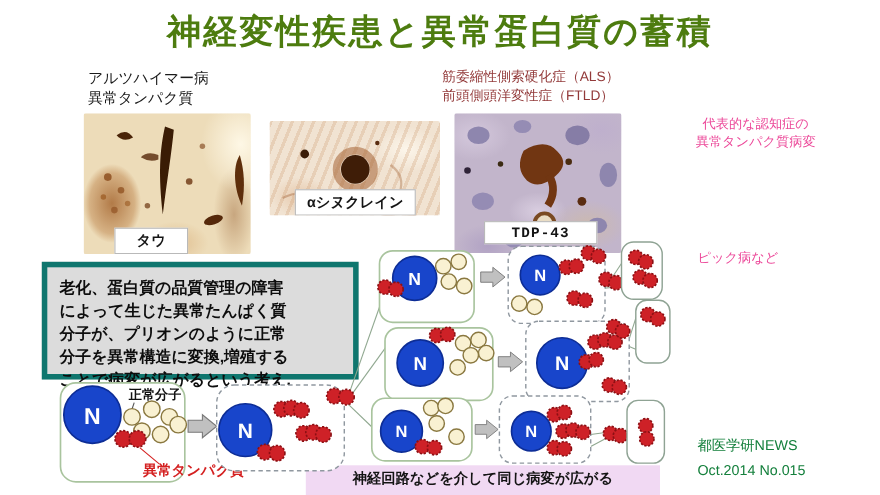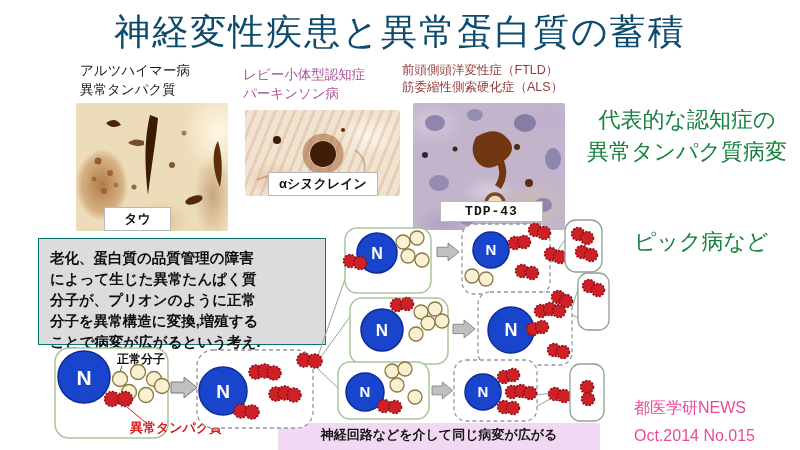--- a/index.html
+++ b/index.html
@@ -1,19 +1,19 @@
 <!DOCTYPE html>
 <html><head>
 <meta charset="utf-8">
 <style>
   html,body{margin:0;padding:0;background:#888;}
   .slide{position:relative;width:800px;height:450px;background:#ffffff;overflow:hidden;
          font-family:"Liberation Sans","DejaVu Sans",sans-serif;}
   .title{position:absolute;top:8px;left:0;width:800px;text-align:center;
-         font-size:36px;font-weight:400;letter-spacing:2px;color:#0c4a6e;}
+         font-size:31px;font-weight:700;letter-spacing:2px;color:#4d7c0f;}
   .plabel{position:absolute;text-align:left;font-weight:normal;font-size:13.5px;line-height:1.38;}
   .p1{left:80px;top:62px;width:160px;color:#1a1a1a;}
   .p2{left:243px;top:66px;width:160px;color:#a8549a;}
   .p3{left:402px;top:62px;width:176px;color:#933a3a;font-size:12.5px;}
   .img{position:absolute;overflow:hidden;border-radius:2px;}
   .img1{left:76px;top:103px;width:152px;height:128px;background-color:#eddcb9;
     background-image:
       radial-gradient(ellipse 34px 46px at 17% 64%, rgba(158,90,34,.75), rgba(176,108,46,.38) 60%, transparent 78%),
       radial-gradient(ellipse 48px 58px at 94% 22%, rgba(255,249,232,.95), transparent 75%),
       radial-gradient(ellipse 26px 60px at 90% 72%, rgba(130,66,18,.35), transparent 72%),
@@ -29,30 +29,30 @@
       radial-gradient(ellipse 40px 30px at 88% 12%, rgba(190,175,205,.9), transparent 75%),
       radial-gradient(ellipse 46px 30px at 80% 80%, rgba(205,186,170,.85), transparent 75%),
       radial-gradient(ellipse 40px 26px at 20% 95%, rgba(175,160,195,.9), transparent 75%),
       radial-gradient(ellipse 34px 22px at 50% 70%, rgba(232,222,238,.6), transparent 78%);}
   .img svg{position:absolute;left:0;top:0;}
   .cap{position:absolute;background:#ffffff;border:1px solid #b9b9b9;color:#141414;
        font-weight:bold;font-size:13px;text-align:center;padding:2px 4px;box-sizing:border-box;}
   .cap1{left:28px;bottom:0;width:67px;}
   .cap2{left:23px;bottom:0;width:110px;}
   .cap3{left:27px;bottom:8px;width:103px;font-family:"Liberation Mono","DejaVu Sans Mono",monospace;letter-spacing:1px;}
-  .note{position:absolute;color:#15803d;font-size:22px;line-height:1.45;}
+  .note{position:absolute;color:#ec4899;font-size:12px;line-height:1.45;}
   .rep{left:580px;top:104px;width:214px;text-align:center;}
   .mech{left:634px;top:226px;}
   .hypbox{position:absolute;left:38px;top:238px;width:288px;height:107px;box-sizing:border-box;
-          background:#dcdcdc;border:1px solid #0f766e;padding:9px 11px;
+          background:#dcdcdc;border:5px solid #0f766e;padding:9px 11px;
           font-size:14.5px;font-weight:bold;line-height:1.45;color:#0d0d0d;}
   .hypbox div{white-space:nowrap;}
   .spreadbar{position:absolute;left:278px;top:423px;width:322px;height:37px;background:#f1d9f3;
              color:#141414;font-weight:bold;font-size:13px;text-align:center;line-height:23px;}
-  .footer{position:absolute;left:634px;top:394px;font-size:16px;color:#ec4899;line-height:1.75;}
+  .footer{position:absolute;left:634px;top:394px;font-size:13px;color:#15803d;line-height:1.75;}
   .diag{position:absolute;left:25px;top:210px;width:600px;height:240px;}
   .cs{fill:#ffffff;stroke:#a9c49e;stroke-width:1.5;}
   .cd{fill:#ffffff;stroke:#9098a0;stroke-width:1.3;stroke-dasharray:4 3;}
   .csm{fill:#ffffff;stroke:#8fa394;stroke-width:1.3;}
   .nuc{fill:#1845cb;stroke:#0d2d96;stroke-width:1.5;}
   .ntxt{fill:#ffffff;font-weight:bold;text-anchor:middle;font-family:"Liberation Sans",sans-serif;}
   .nm{fill:#f9f1d2;stroke:#8a7840;stroke-width:1.3;}
   .ab{fill:#ce2127;stroke:#8c1014;stroke-width:1.5;stroke-dasharray:2 1.5;}
   .fl{stroke:#90a890;stroke-width:1;}
   .barrow{fill:#c0c0c0;stroke:#7a7a7a;stroke-width:1;}
@@ -63,27 +63,23 @@
 <body>
 
 <div class="slide">
 
   <div class="title">神経変性疾患と異常蛋白質の蓄積</div>
 
   <div class="plabel p1">
     <div>アルツハイマー病</div>
     <div>異常タンパク質</div>
   </div>
-  <div class="plabel p2">
-    <div>レビー小体型認知症</div>
-    <div>パーキンソン病</div>
-  </div>
   <div class="plabel p3">
+    <div>筋委縮性側索硬化症（ALS）</div>
     <div>前頭側頭洋変性症（FTLD）</div>
-    <div>筋委縮性側索硬化症（ALS）</div>
   </div>
 
   <div class="img img1">
     <svg width="152" height="112" viewBox="0 0 152 112">
       <path d="M74,12 C69,34 68,56 72,92 C76,60 80,36 82,15 Z" fill="#3a1c05"></path>
       <path d="M68,38 q-10,-4 -16,2 q8,5 16,2 Z" fill="#55280a" opacity="0.8"></path>
       <path d="M30,20 q9,-7 15,2 q-9,5 -15,-2 Z" fill="#4a2408"></path>
       <path d="M142,38 c-7,11 -5,32 2,46 c3,-18 2,-32 -2,-46 Z" fill="#5e2e0b"></path>
       <ellipse cx="118" cy="97" rx="9" ry="4" fill="#55280a" transform="rotate(-18 118 97)"></ellipse>
       <circle cx="96" cy="62" r="3" fill="#6b3410" opacity="0.8"></circle>

